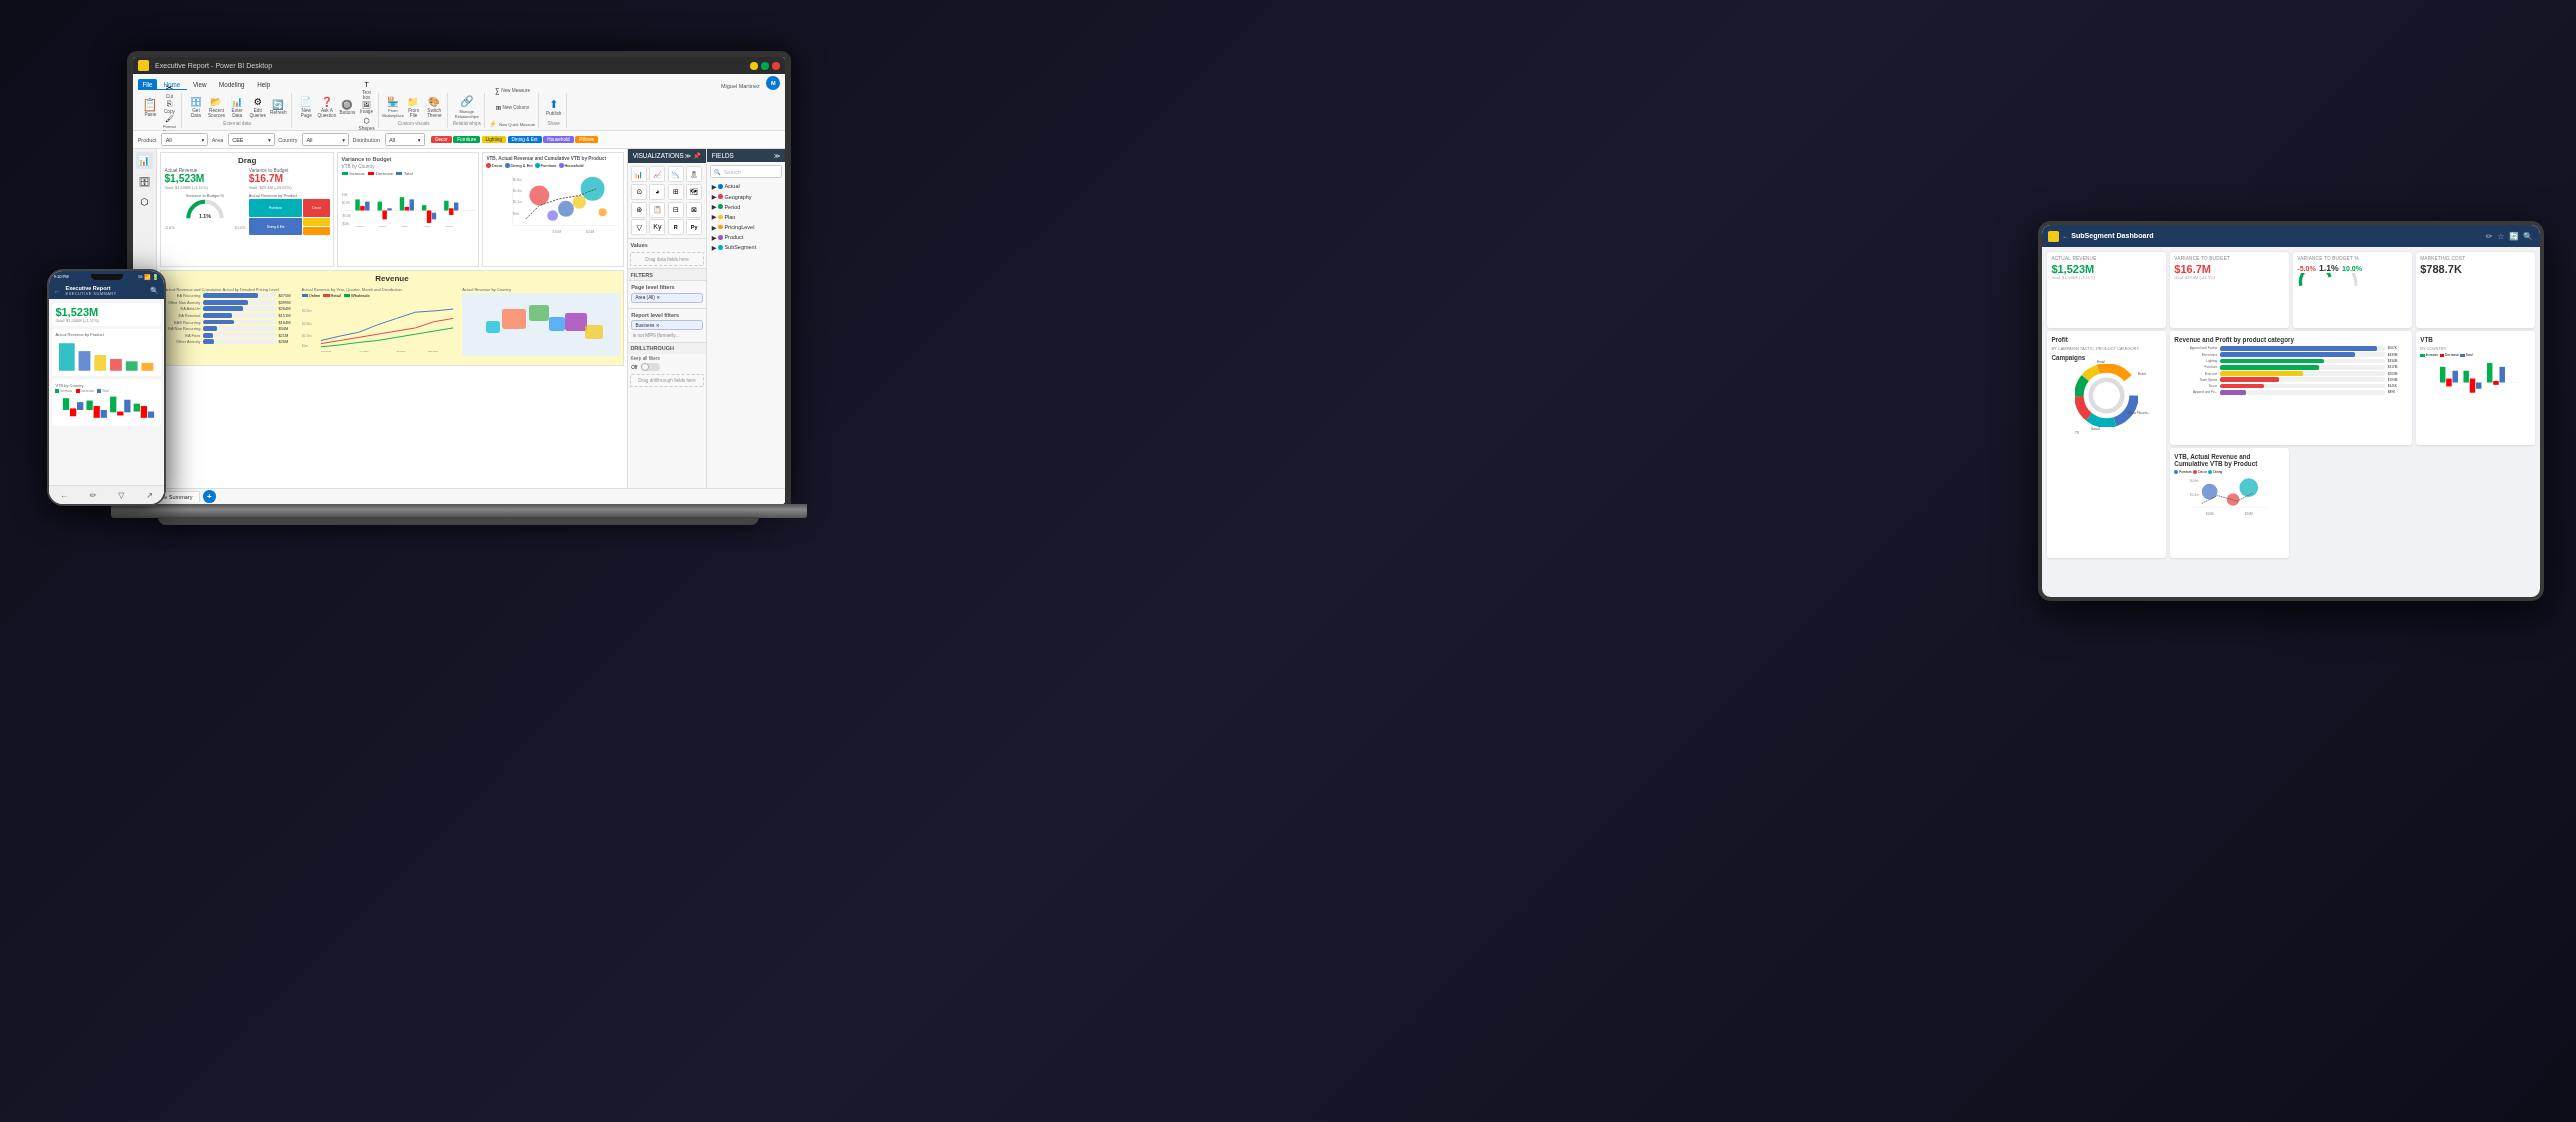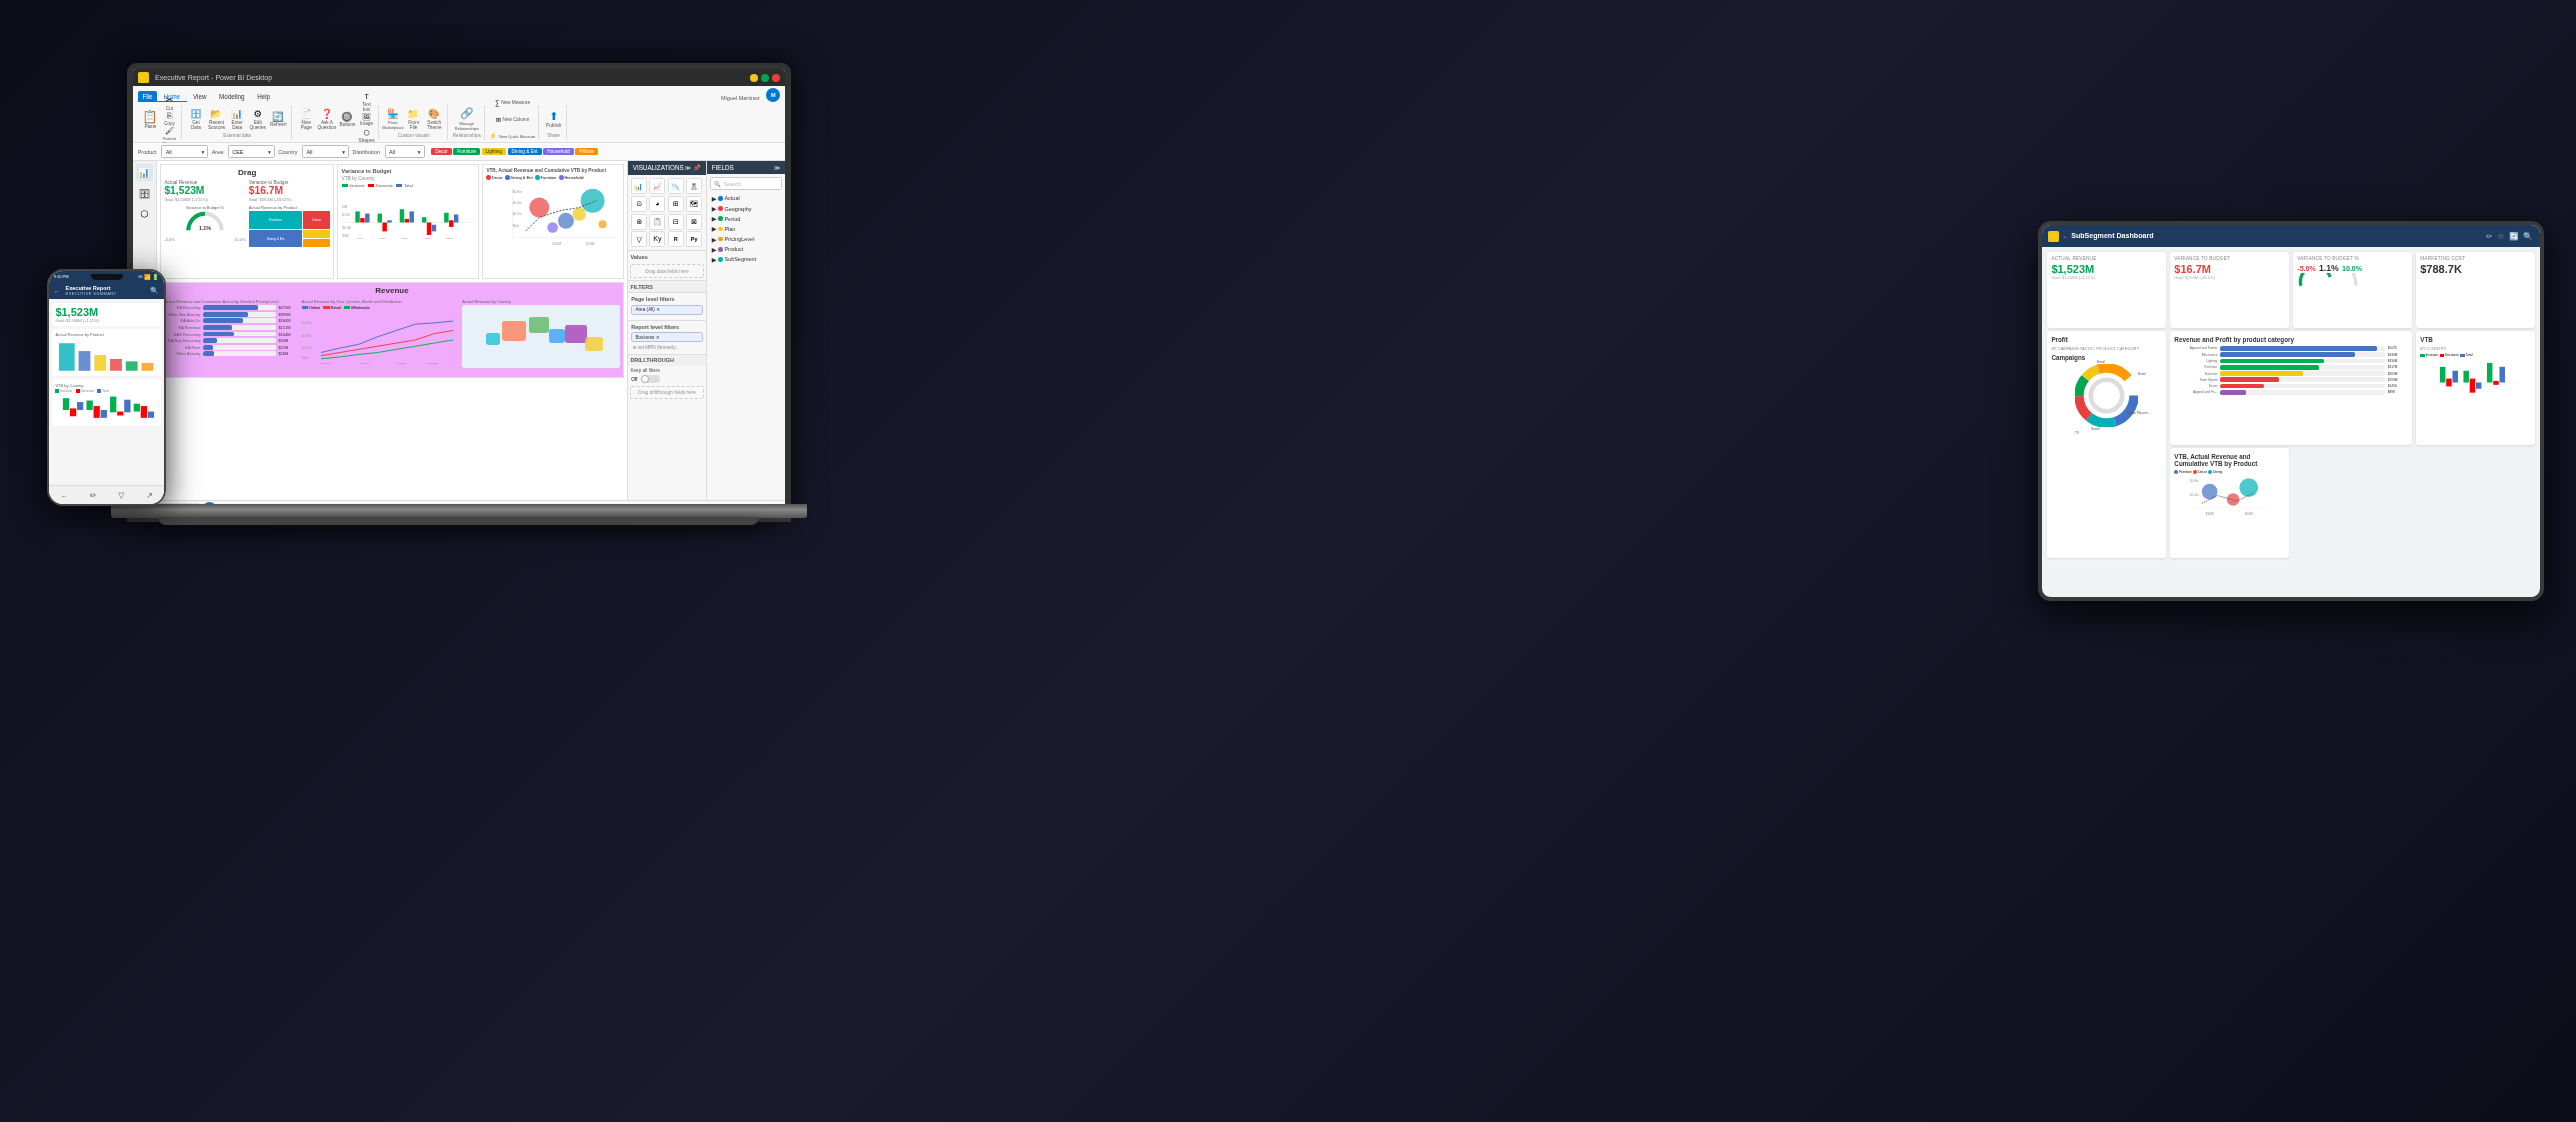--- a/index.html
+++ b/index.html
@@ -25,21 +25,21 @@
     .laptop {
       position: absolute;
       left: 111px;
       top: 47px;
       width: 688px;
       height: 949px;
     }
 
     .laptop-screen-outer {
       position: absolute;
-      top: 16px;
+      top: 4px;
       left: 16px;
       width: 664px;
       height: 459px;
       background: #111;
       border-radius: 9.5px 9.5px 0 0;
       border: 6.3px solid #333;
       box-shadow: 0 0 32px rgba(0,0,0,0.8);
     }
 
     .laptop-screen-inner {
@@ -1028,21 +1028,21 @@
                       <circle cx="160" cy="20" r="18" fill="#00b0b9" opacity="0.7"></circle>
                       <circle cx="100" cy="60" r="8" fill="#7B68EE" opacity="0.7"></circle>
                       <circle cx="140" cy="40" r="10" fill="#f2c811" opacity="0.7"></circle>
                       <circle cx="175" cy="55" r="6" fill="#ff9900" opacity="0.7"></circle>
 
                       <polyline points="60,65 80,45 110,35 140,30 165,20" fill="none" stroke="#555" stroke-width="1.5" stroke-dasharray="3,2"></polyline>
                     </svg>
                   </div>
                 </div>
 
-                <div style="border:0.8px solid #e0e0e0;padding:3.2px;background:#f0abfc;">
+                <div style="border:0.8px solid #e0e0e0;padding:3.2px;background:#fef9c3;">
                   <div class="section-title">Revenue</div>
                   <div style="display:flex;gap:3.2px;">
 
                     <div style="width:134px;">
                       <div style="font-size:4px;color:#666;margin-bottom:1.6px;">Actual Revenue and Cumulative Actual by Detailed Pricing Level</div>
                       <div class="hbar-chart">
                         <div class="hbar-row">
                           <div class="hbar-label">EA Recurring</div>
                           <div class="hbar-track">
                               <div class="hbar-fill" style="width:75%;background:#4472c4;"></div>

